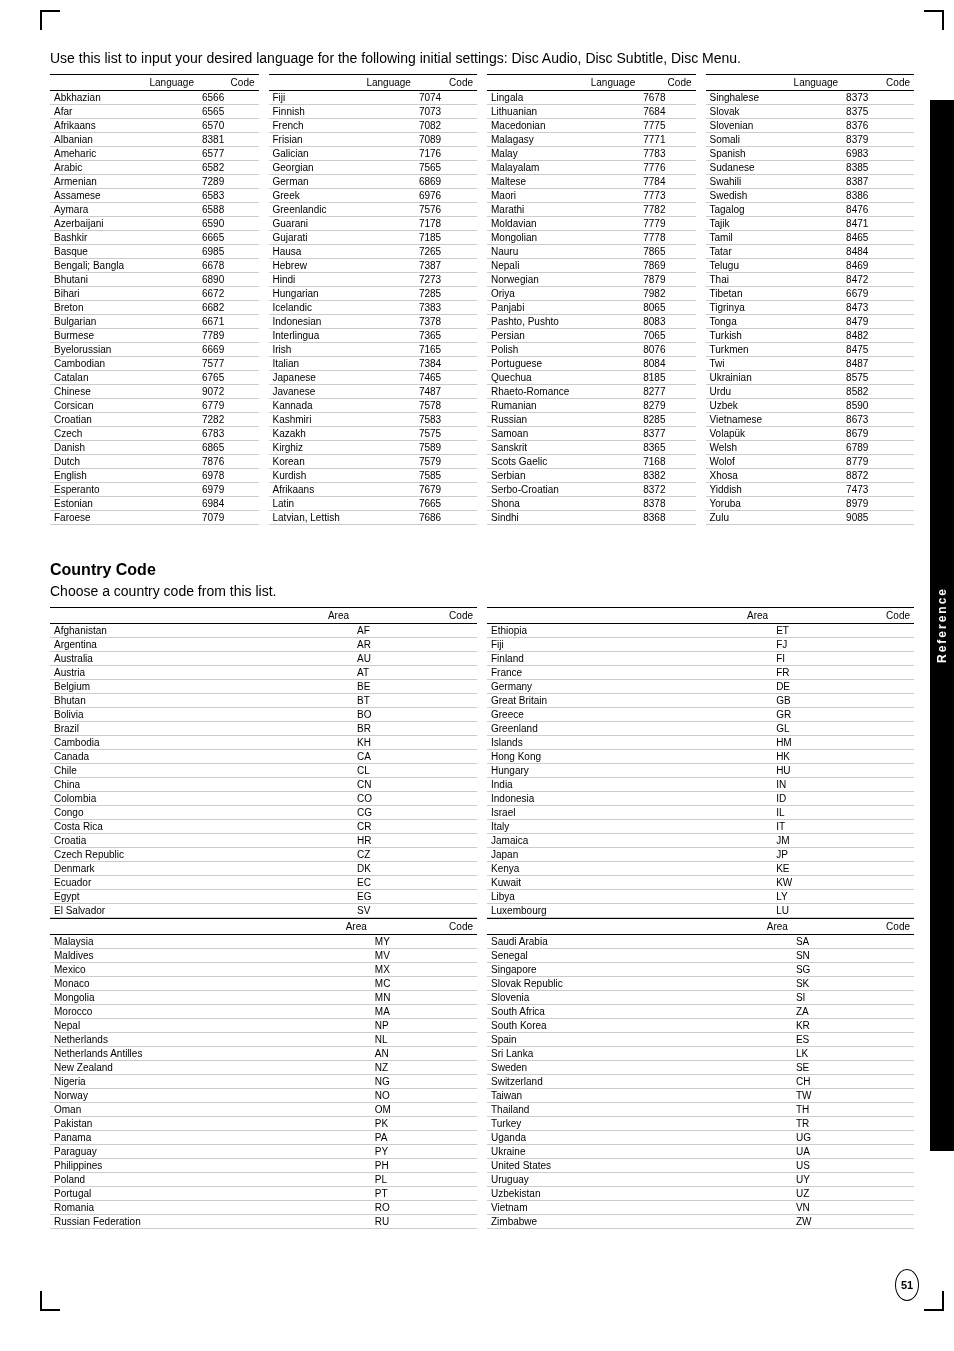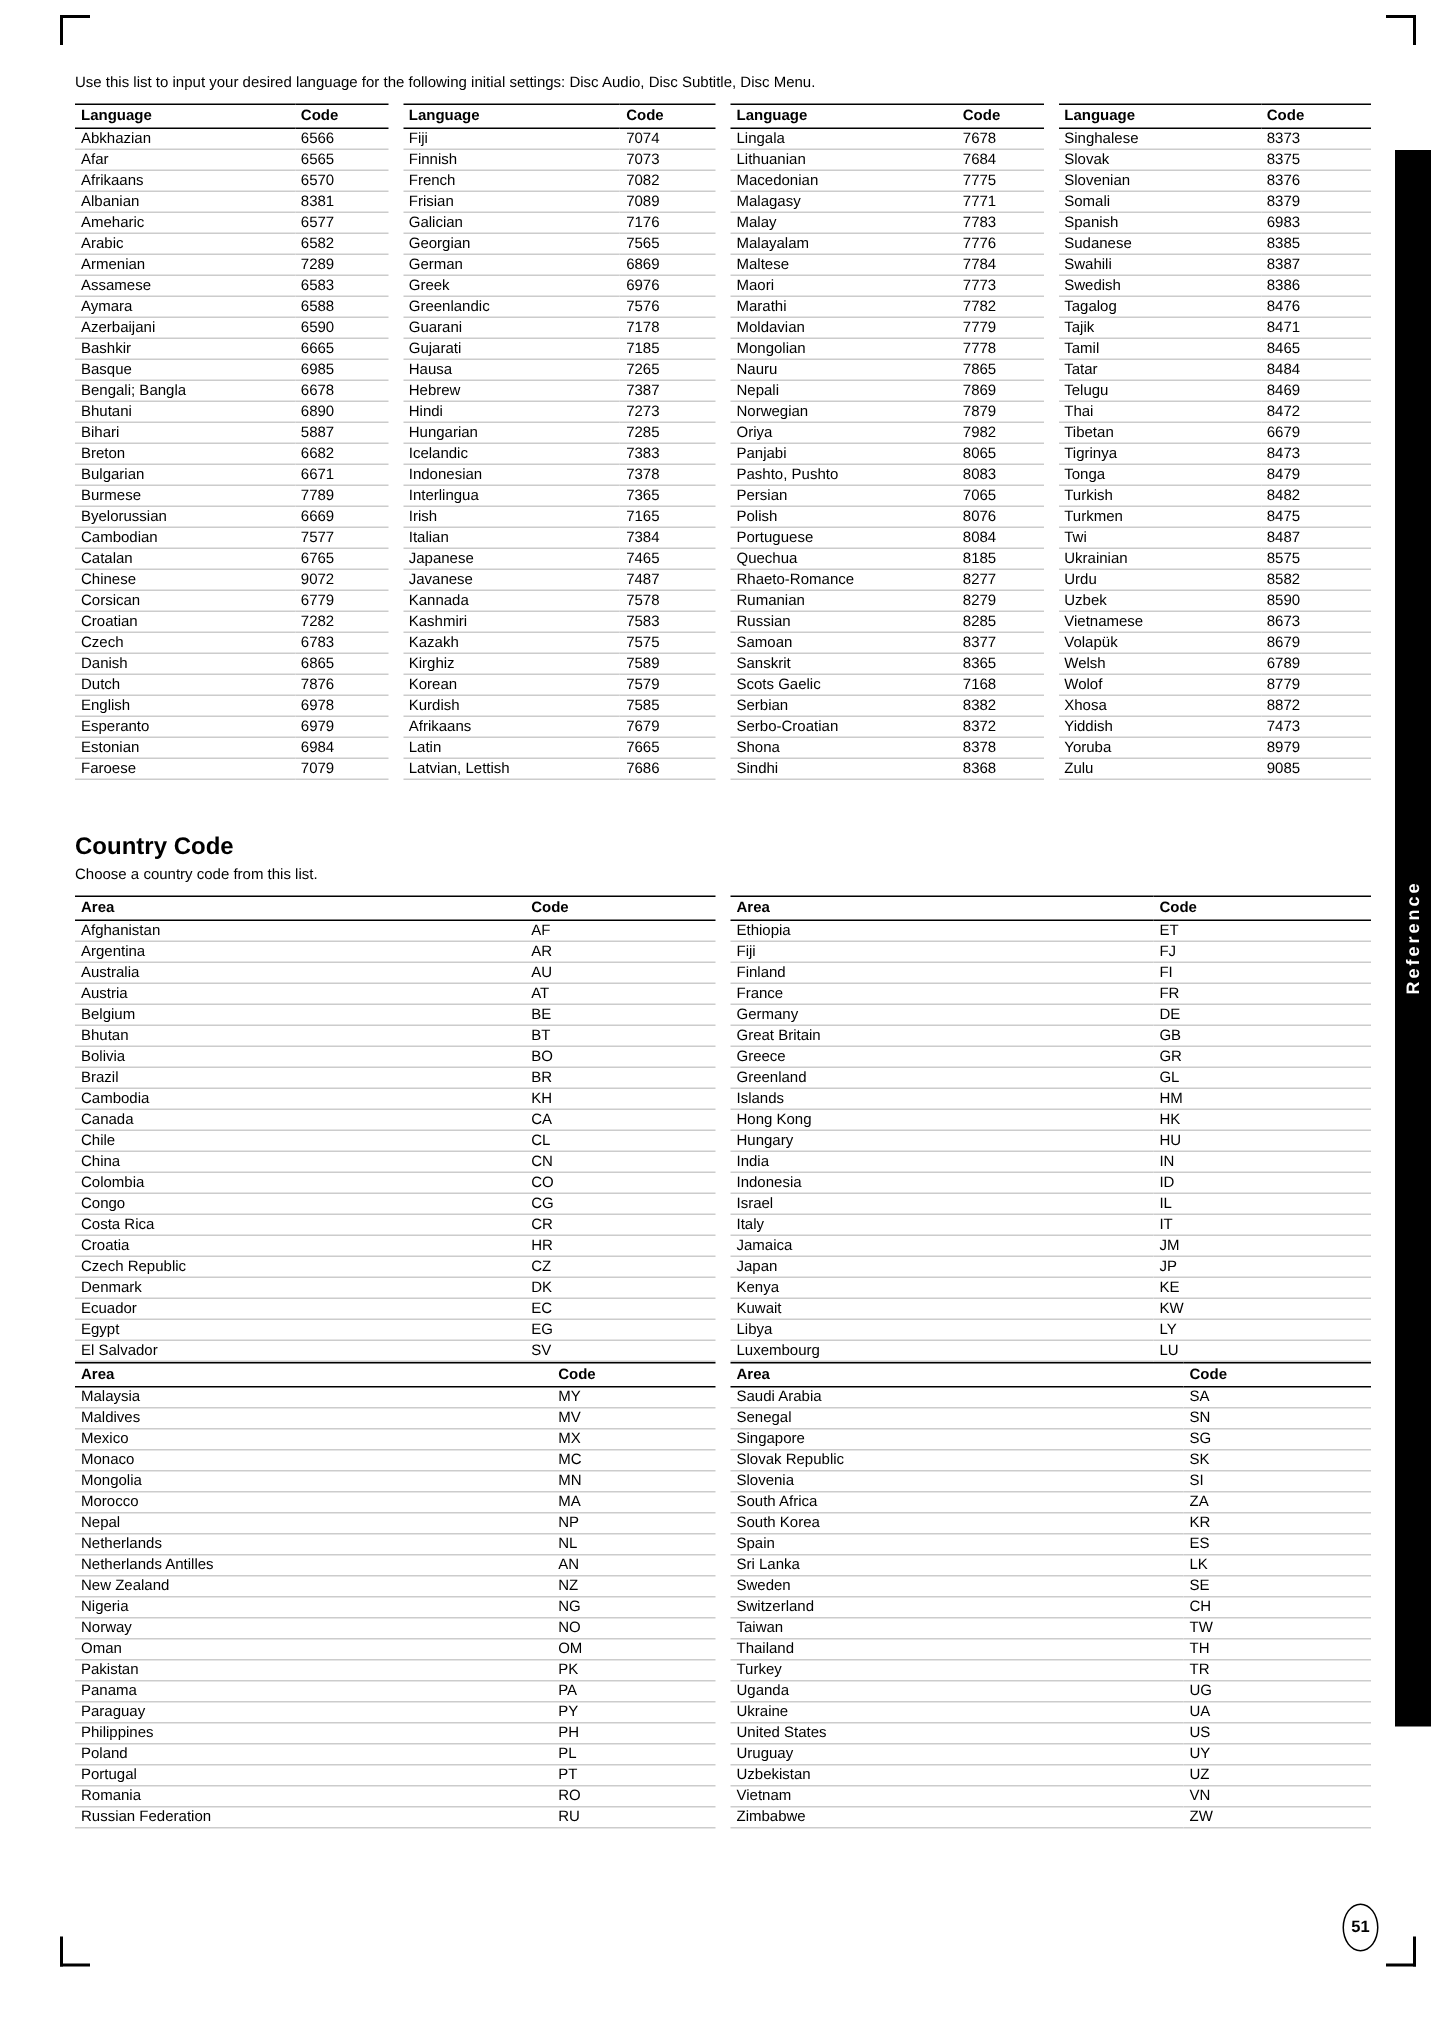--- a/index.html
+++ b/index.html
@@ -71,35 +71,35 @@
       margin: 30px 40px 30px 50px;
     }
 
     .section-title {
       font-size: 16px;
       font-weight: bold;
       margin-bottom: 4px;
       margin-top: 20px;
     }
     .section-desc {
-      font-size: 10px;
+      font-size: 14px;
       margin-bottom: 8px;
     }
 
     table {
       border-collapse: collapse;
       width: 100%;
       font-size: 10px;
     }
     table th {
-      font-weight: bold;
+      font-weight: normal;
       border-bottom: 1.5px solid #000;
       border-top: 1.5px solid #000;
       padding: 2px 4px;
-      text-align: left;
+      text-align: right;
     }
     table td {
       padding: 1px 4px;
       border-bottom: 0.5px solid #ccc;
     }
 
     .four-col-table {
       display: grid;
       grid-template-columns: 1fr 1fr 1fr 1fr;
       gap: 0 10px;
@@ -196,21 +196,21 @@
               <tr>
                 <td>Bengali; Bangla</td>
                 <td>6678</td>
               </tr>
               <tr>
                 <td>Bhutani</td>
                 <td>6890</td>
               </tr>
               <tr>
                 <td>Bihari</td>
-                <td>5887</td>
+                <td>6672</td>
               </tr>
               <tr>
                 <td>Breton</td>
                 <td>6682</td>
               </tr>
               <tr>
                 <td>Bulgarian</td>
                 <td>6671</td>
               </tr>
               <tr>

